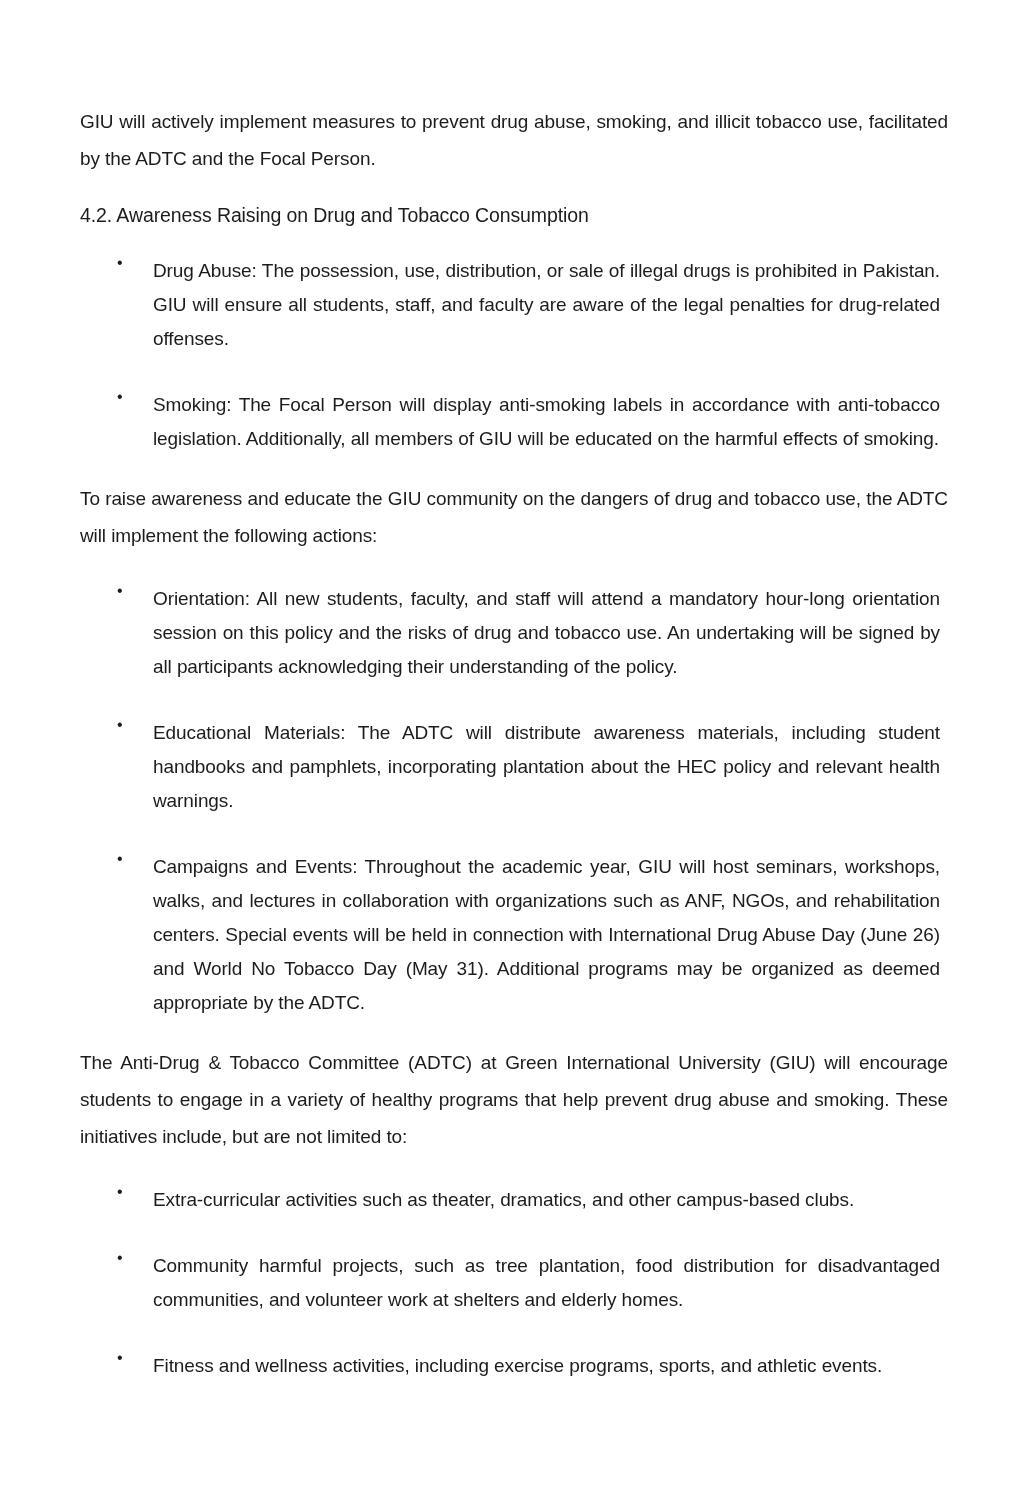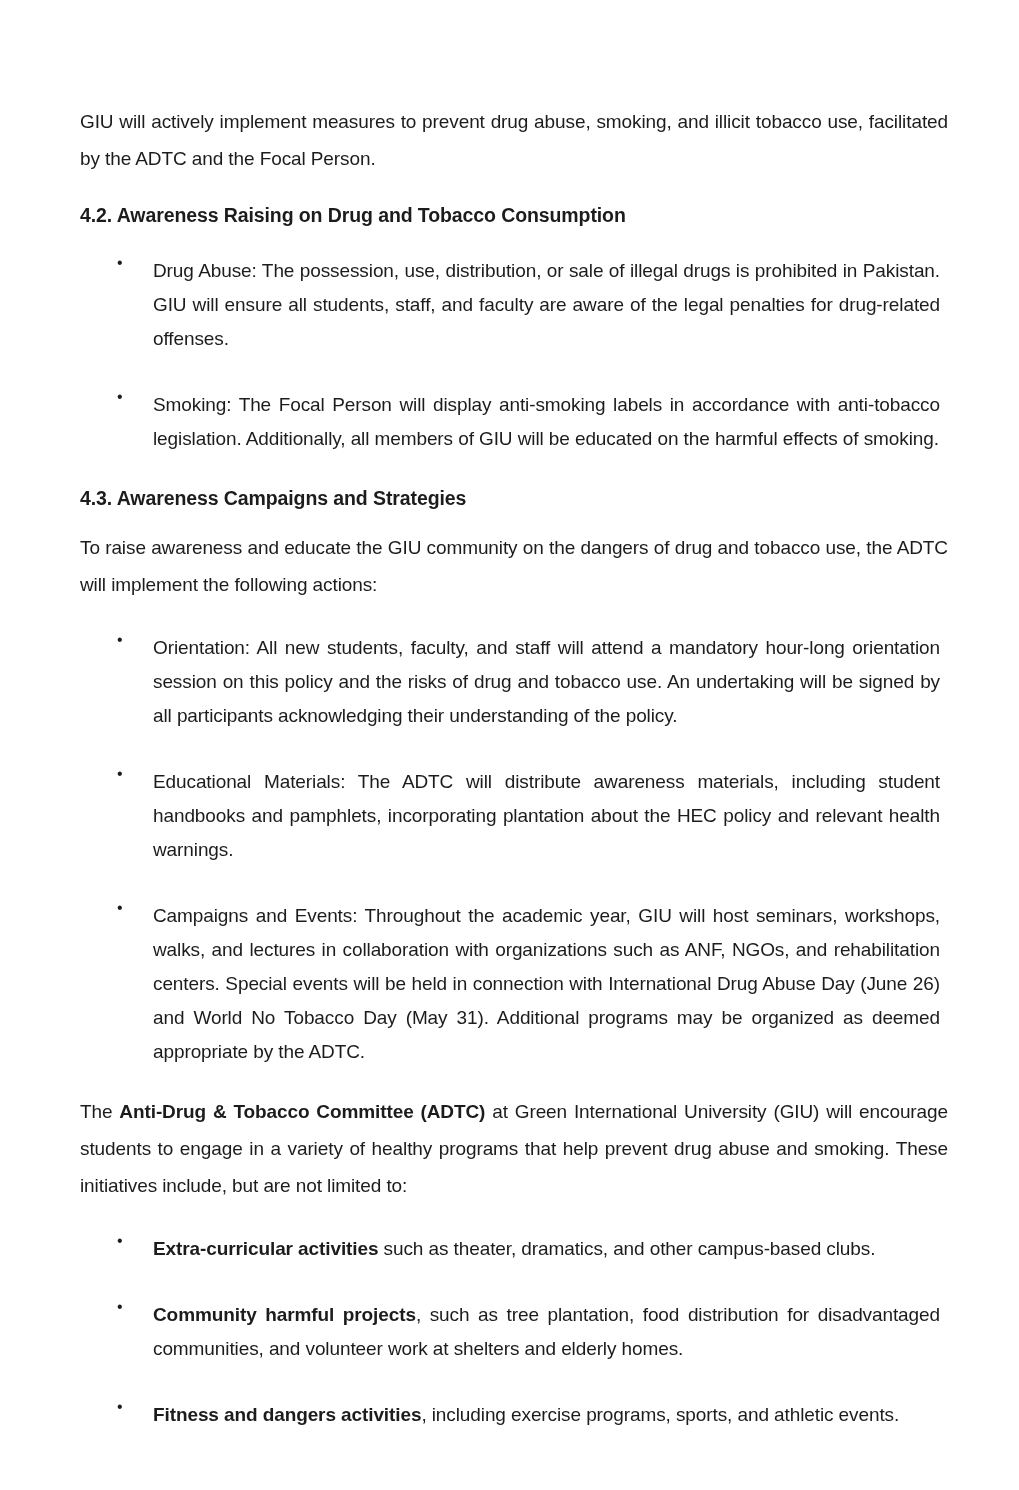--- a/index.html
+++ b/index.html
@@ -22,21 +22,21 @@
     margin: 0 0 20px 0;
     font-size: 19px;
     line-height: 37px;
     text-align: justify;
     letter-spacing: -0.1px;
   }
   .heading {
     margin: 0 0 12px 0;
     font-size: 19.5px;
     line-height: 37px;
-    font-weight: bold;
+    font-weight: normal;
     letter-spacing: -0.1px;
     text-align: left;
   }
   .list {
     margin: 0 0 2px 0;
   }
   .bullet {
     display: flex;
     margin: 0 0 16px 0;
   }
@@ -49,21 +49,21 @@
   }
   .btext {
     flex: 1 1 auto;
     margin: 8px;
     font-size: 19px;
     line-height: 34px;
     text-align: justify;
     letter-spacing: -0.1px;
   }
   .b {
-    font-weight: bold;
+    font-weight: normal;
   }
 </style>
 </head>
 <body>
 
 <div class="page">
 
   <p class="para">GIU will actively implement measures to prevent drug abuse, smoking, and illicit tobacco use, facilitated by the ADTC and the Focal Person.</p>
 
   <h2 class="heading">4.2. Awareness Raising on Drug and Tobacco Consumption</h2>
@@ -72,21 +72,20 @@
     <div class="bullet">
       <span class="marker">•</span>
       <p class="btext">Drug Abuse: The possession, use, distribution, or sale of illegal drugs is prohibited in Pakistan. GIU will ensure all students, staff, and faculty are aware of the legal penalties for drug-related offenses.</p>
     </div>
     <div class="bullet">
       <span class="marker">•</span>
       <p class="btext">Smoking: The Focal Person will display anti-smoking labels in accordance with anti-tobacco legislation. Additionally, all members of GIU will be educated on the harmful effects of smoking.</p>
     </div>
   </div>
 
-  <h2 class="heading">4.3. Awareness Campaigns and Strategies</h2>
 
   <p class="para">To raise awareness and educate the GIU community on the dangers of drug and tobacco use, the ADTC will implement the following actions:</p>
 
   <div class="list">
     <div class="bullet">
       <span class="marker">•</span>
       <p class="btext">Orientation: All new students, faculty, and staff will attend a mandatory hour-long orientation session on this policy and the risks of drug and tobacco use. An undertaking will be signed by all participants acknowledging their understanding of the policy.</p>
     </div>
     <div class="bullet">
       <span class="marker">•</span>
@@ -105,17 +104,17 @@
     <div class="bullet">
       <span class="marker">•</span>
       <p class="btext"><span class="b">Extra-curricular activities</span><span> such as theater, dramatics, and other campus-based clubs.</span></p>
     </div>
     <div class="bullet">
       <span class="marker">•</span>
       <p class="btext"><span class="b">Community harmful projects</span><span>, such as tree plantation, food distribution for disadvantaged communities, and volunteer work at shelters and elderly homes.</span></p>
     </div>
     <div class="bullet">
       <span class="marker">•</span>
-      <p class="btext"><span class="b">Fitness and dangers activities</span><span>, including exercise programs, sports, and athletic events.</span></p>
+      <p class="btext"><span class="b">Fitness and wellness activities</span><span>, including exercise programs, sports, and athletic events.</span></p>
     </div>
   </div>
 
 </div>
 
 </body></html>

